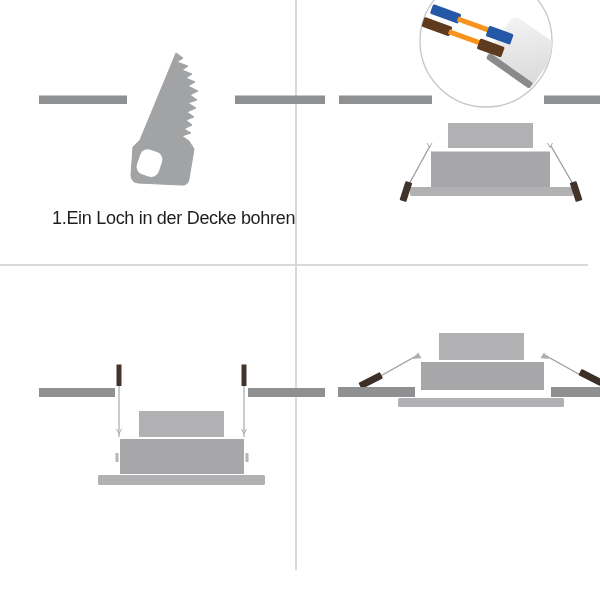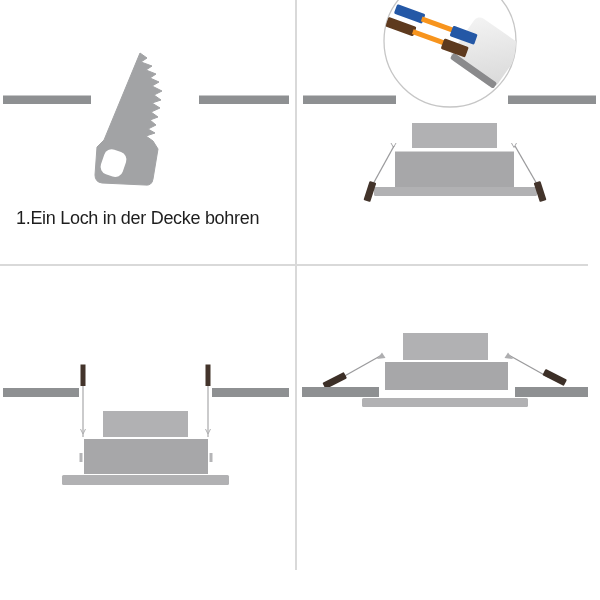--- a/index.html
+++ b/index.html
@@ -1,20 +1,20 @@
 <!DOCTYPE html>
 <html><head>
 <meta charset="utf-8">
 <style>
   html,body{margin:0;padding:0;background:#fff;}
   #sheet{position:relative;width:600px;height:600px;background:#ffffff;overflow:hidden;
          font-family:"Liberation Sans","DejaVu Sans",sans-serif;}
   .divider-v{position:absolute;left:295px;top:0;width:1.5px;height:570px;background:#d9d9d9;}
   .divider-h{position:absolute;left:0;top:264px;width:588px;height:1.5px;background:#d9d9d9;}
-  .panel{position:absolute;}
+  .panel{position:absolute;margin-left:36px;}
   .panel svg{position:absolute;left:0;top:0;}
   .caption{position:absolute;color:#1e1e1e;font-size:18px;letter-spacing:-0.3px;
            line-height:32.5px;white-space:nowrap;}
 </style>
 </head>
 <body>
 
 <div id="sheet">
 
   <div class="divider-v"></div>

